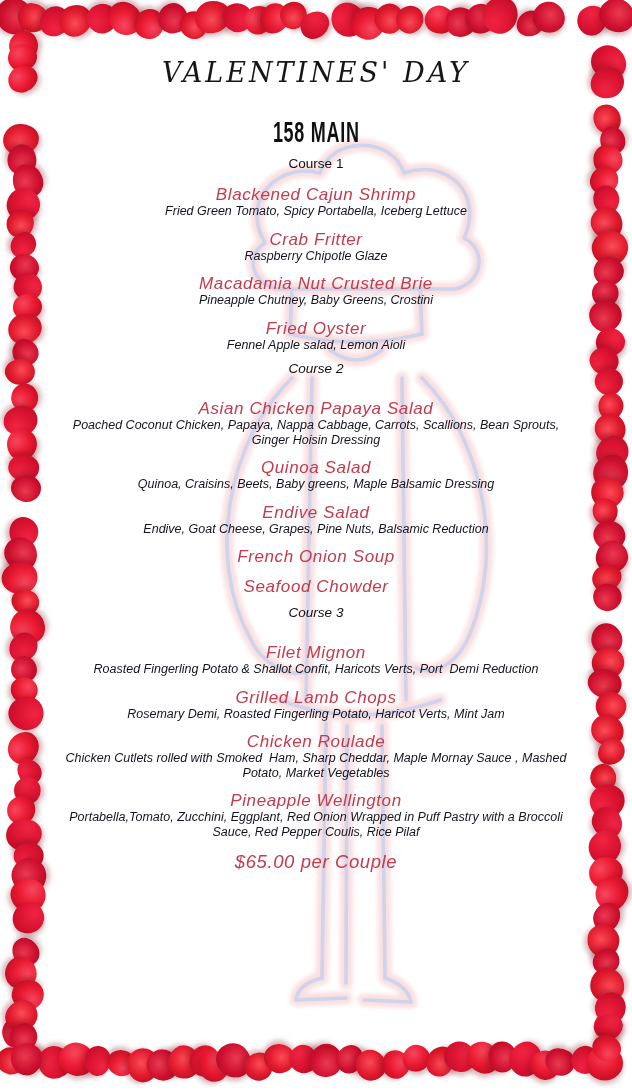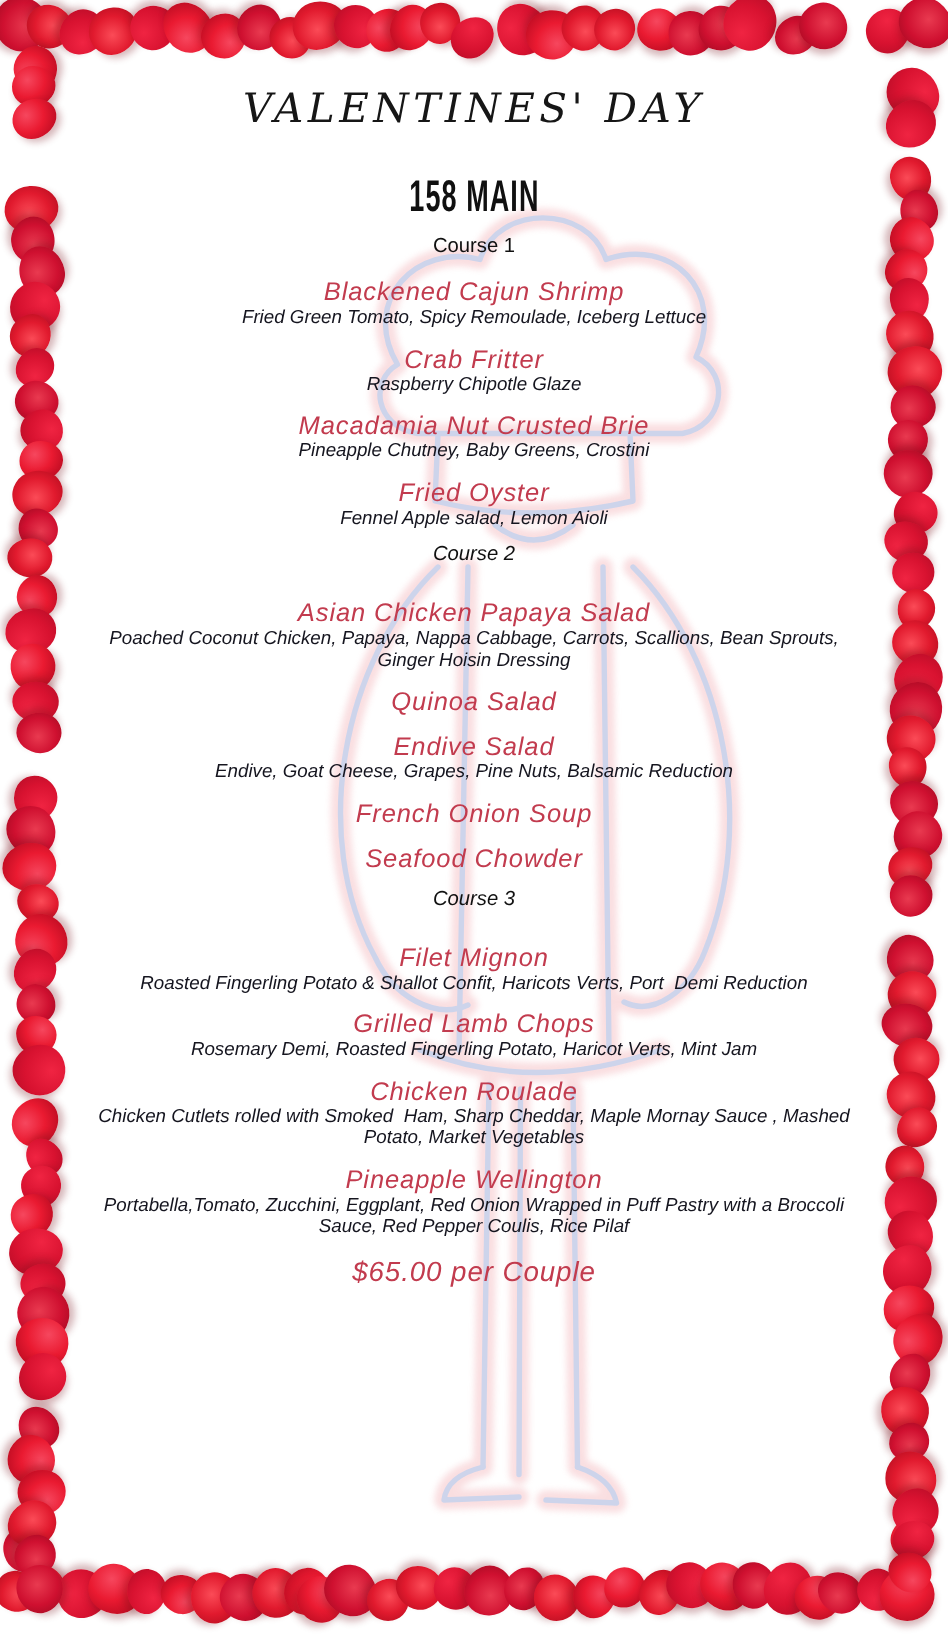--- a/index.html
+++ b/index.html
@@ -251,21 +251,21 @@
 <div id="menu">
   <div class="title">VALENTINES' DAY</div>
   <div class="restaurant">
     <span>158 MAIN</span>
   </div>
   <div id="courses">
       <section class="course-section">
         <div class="course-label">Course 1</div>
         <div class="menu-item">
           <div class="item-name">Blackened Cajun Shrimp</div>
-          <div class="item-desc">Fried Green Tomato, Spicy Remoulade, Iceberg Lettuce</div>
+          <div class="item-desc">Fried Green Tomato, Spicy Portabella, Iceberg Lettuce</div>
         </div>
         <div class="menu-item">
           <div class="item-name">Crab Fritter</div>
           <div class="item-desc">Raspberry Chipotle Glaze</div>
         </div>
         <div class="menu-item">
           <div class="item-name">Macadamia Nut Crusted Brie</div>
           <div class="item-desc">Pineapple Chutney, Baby Greens, Crostini</div>
         </div>
         <div class="menu-item">
@@ -274,20 +274,21 @@
         </div>
       </section>
       <section class="course-section">
         <div class="course-label">Course 2</div>
         <div class="menu-item">
           <div class="item-name">Asian Chicken Papaya Salad</div>
           <div class="item-desc">Poached Coconut Chicken, Papaya, Nappa Cabbage, Carrots, Scallions, Bean Sprouts, Ginger Hoisin Dressing</div>
         </div>
         <div class="menu-item">
           <div class="item-name">Quinoa Salad</div>
+          <div class="item-desc">Quinoa, Craisins, Beets, Baby greens, Maple Balsamic Dressing</div>
         </div>
         <div class="menu-item">
           <div class="item-name">Endive Salad</div>
           <div class="item-desc">Endive, Goat Cheese, Grapes, Pine Nuts, Balsamic Reduction</div>
         </div>
         <div class="menu-item">
           <div class="item-name">French Onion Soup</div>
         </div>
         <div class="menu-item">
           <div class="item-name">Seafood Chowder</div>

